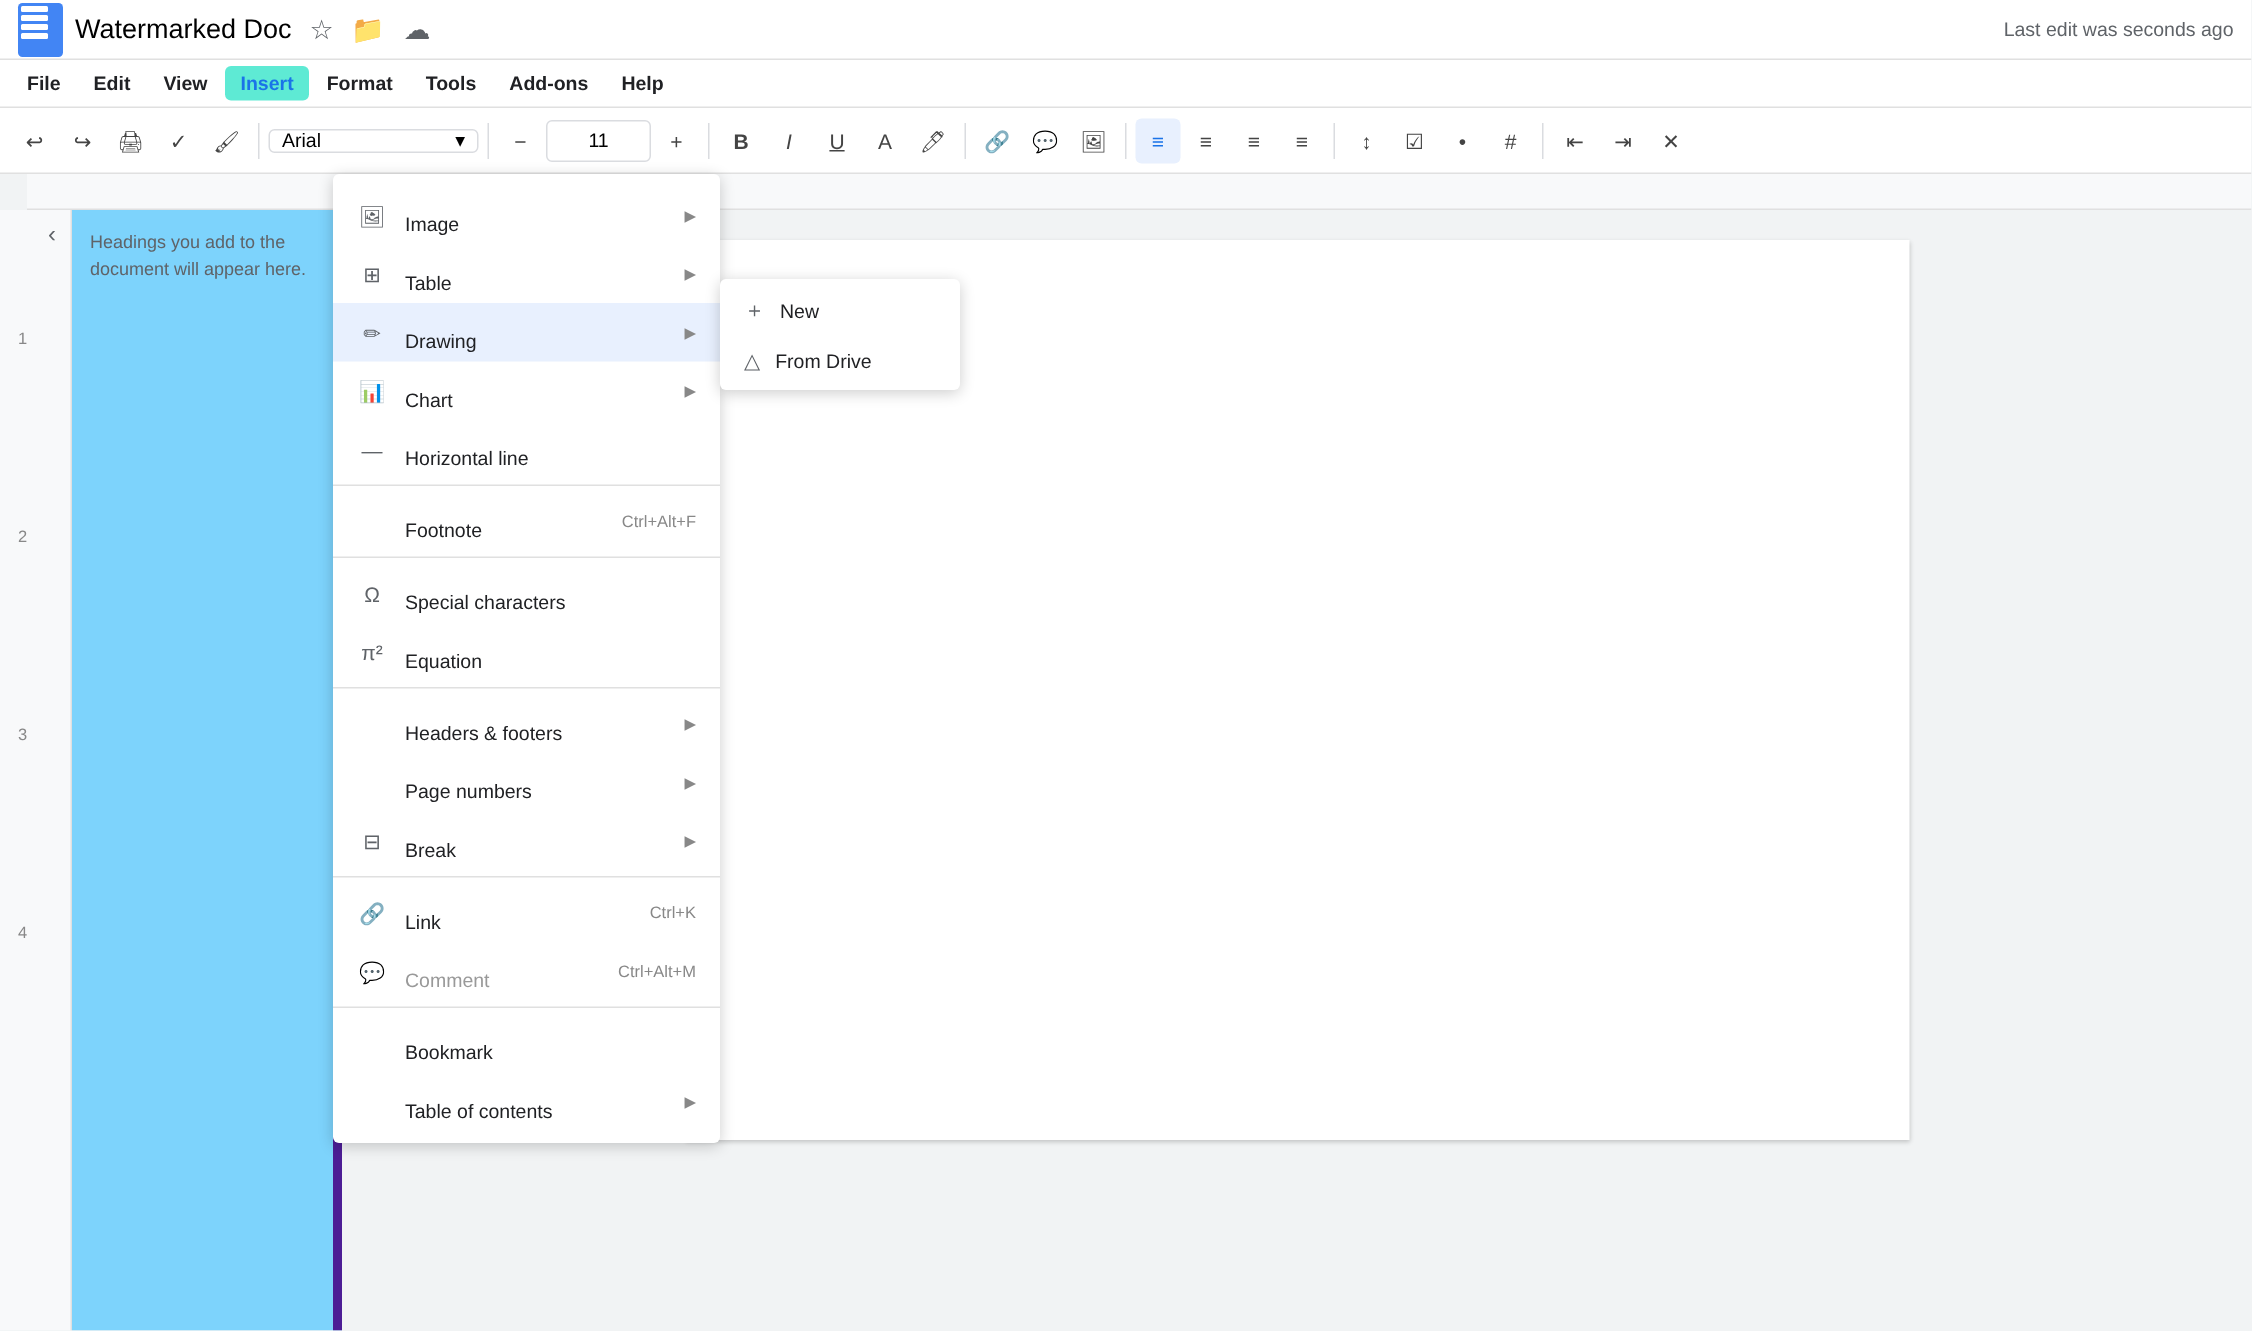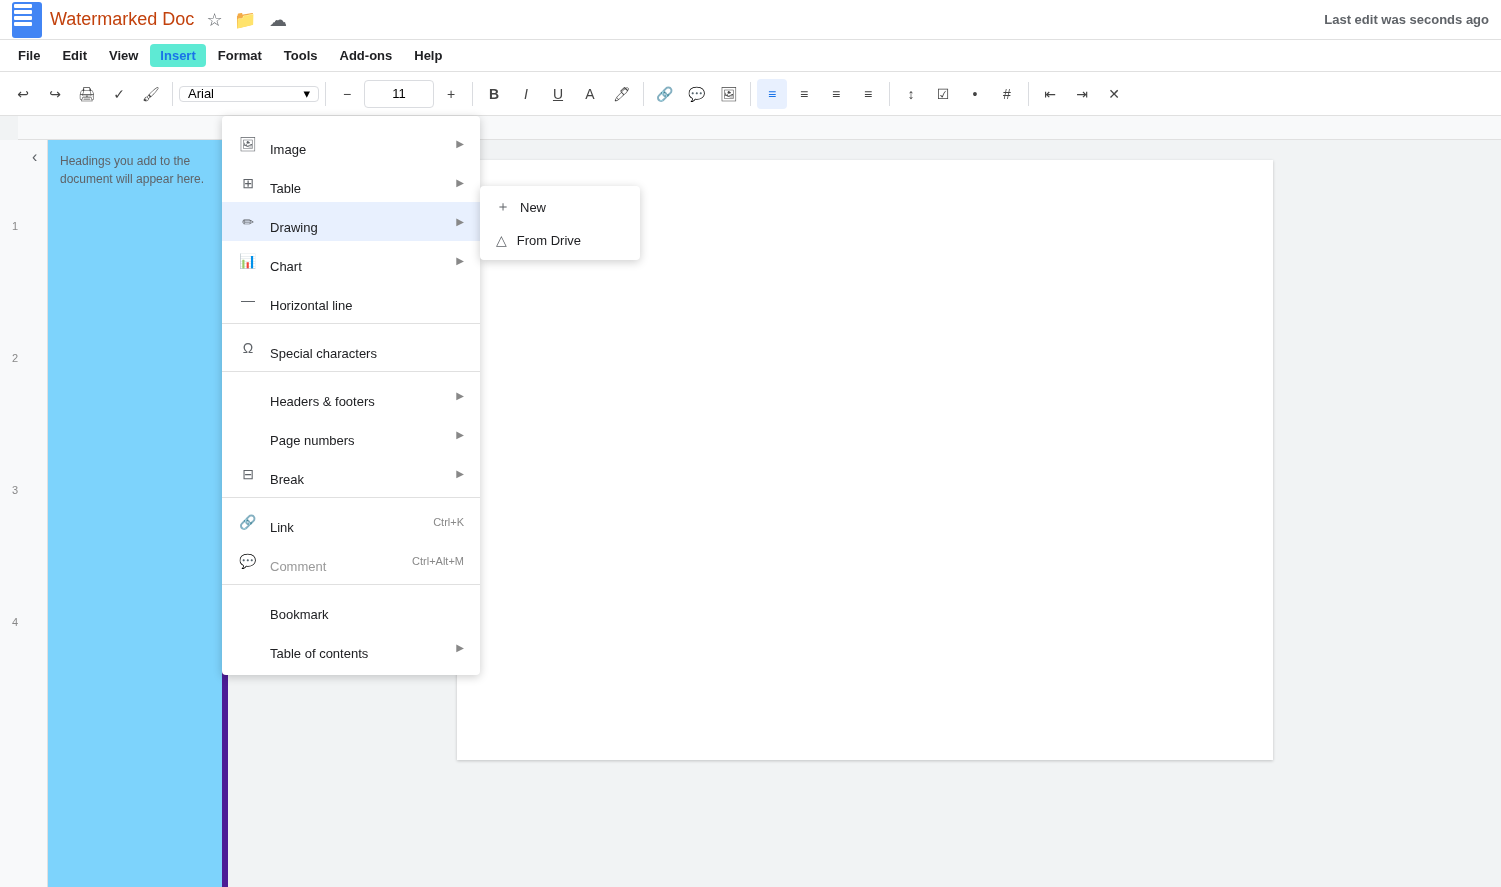--- a/index.html
+++ b/index.html
@@ -24,23 +24,23 @@
     }
     #doc-icon::before {
       content: '';
       position: absolute;
       top: 2px; left: 2px;
       width: 18px; height: 4px;
       background: white;
       border-radius: 1px;
       box-shadow: 0 6px 0 white, 0 12px 0 white, 0 18px 0 white;
     }
-    #doc-title { font-size: 18px; color: #c2410c; font-weight: 400; }
+    #doc-title { font-size: 18px; color: #000000; font-weight: 400; }
     .title-icon { font-size: 18px; color: #5f6368; cursor: pointer; margin-left: 4px; }
-    #last-edit { font-size: 13px; color: #5f6368; margin-left: auto; font-weight: bold; }
+    #last-edit { font-size: 13px; color: #5f6368; margin-left: auto; }
 
     
     #menu-bar {
       height: 32px;
       background: #fff;
       display: flex;
       align-items: center;
       padding: 0 8px;
       gap: 2px;
       border-bottom: 1px solid #e0e0e0;
@@ -330,25 +330,36 @@
       <span class="item-icon">📊</span>
       <span class="item-label">Chart</span>
       <span class="item-arrow">▶</span>
     </div>
     <div class="insert-item">
       <span class="item-icon">—</span>
       <span class="item-label">Horizontal line</span>
     </div>
   </div>
 
+  <div class="menu-section">
+    <div class="insert-item">
+      <span class="item-icon"></span>
+      <span class="item-label">Footnote</span>
+      <span class="item-shortcut">Ctrl+Alt+F</span>
+    </div>
+  </div>
 
   <div class="menu-section">
     <div class="insert-item">
       <span class="item-icon">Ω</span>
       <span class="item-label">Special characters</span>
+    </div>
+    <div class="insert-item">
+      <span class="item-icon">π²</span>
+      <span class="item-label">Equation</span>
     </div>
   </div>
 
   <div class="menu-section">
     <div class="insert-item">
       <span class="item-icon"></span>
       <span class="item-label">Headers &amp; footers</span>
       <span class="item-arrow">▶</span>
     </div>
     <div class="insert-item">

